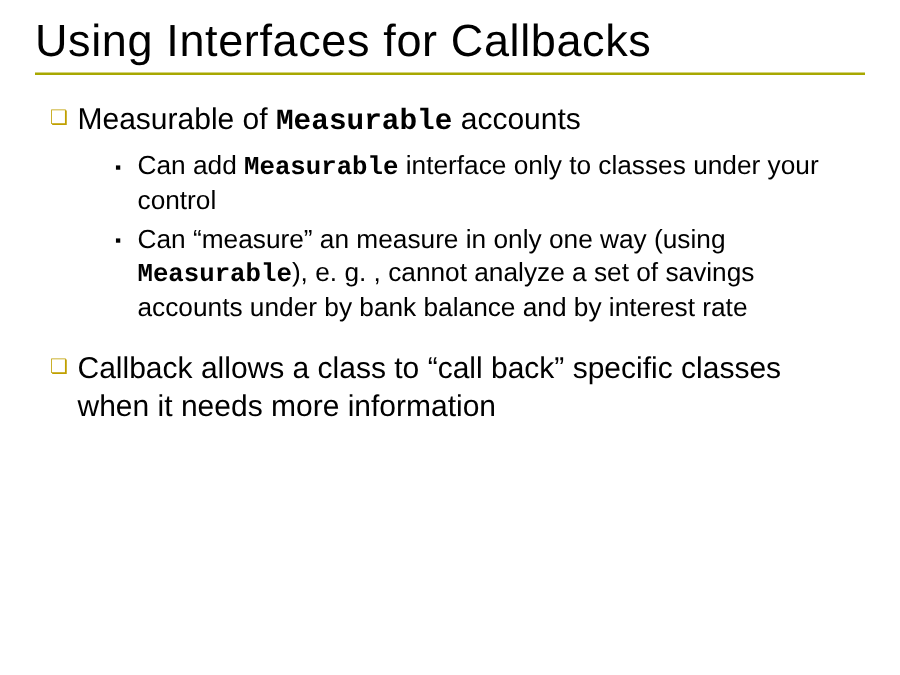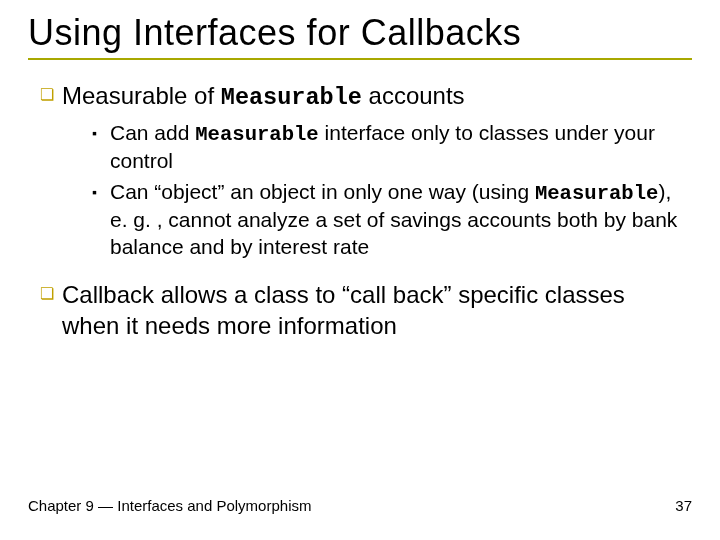--- a/index.html
+++ b/index.html
@@ -105,29 +105,25 @@
     <div class="bullet-l2">
       <span class="mk">▪</span>
       <span class="tx">
         <span>Can add </span><span class="code">Measurable</span><span> interface only to classes under your control</span>
       </span>
     </div>
 
     <div class="bullet-l2">
       <span class="mk">▪</span>
       <span class="tx">
-        <span>Can “object” an object in only one way (using </span><span class="code">Measurable</span><span>), e. g. , cannot analyze a set of savings accounts both by bank balance and by interest rate</span>
+        <span>Can “measure” an measure in only one way (using </span><span class="code">Measurable</span><span>), e. g. , cannot analyze a set of savings accounts under by bank balance and by interest rate</span>
       </span>
     </div>
 
     <div class="bullet-l1" style="margin-top:18px;">
       <span class="mk">❏</span>
       <span class="tx">Callback allows a class to “call back” specific classes when it needs more information</span>
     </div>
 
   </div>
 
-  <div class="footer">
-    <span>Chapter 9 — Interfaces and Polymorphism</span>
-    <span>37</span>
-  </div>
 
 </div>
 
 </body></html>

